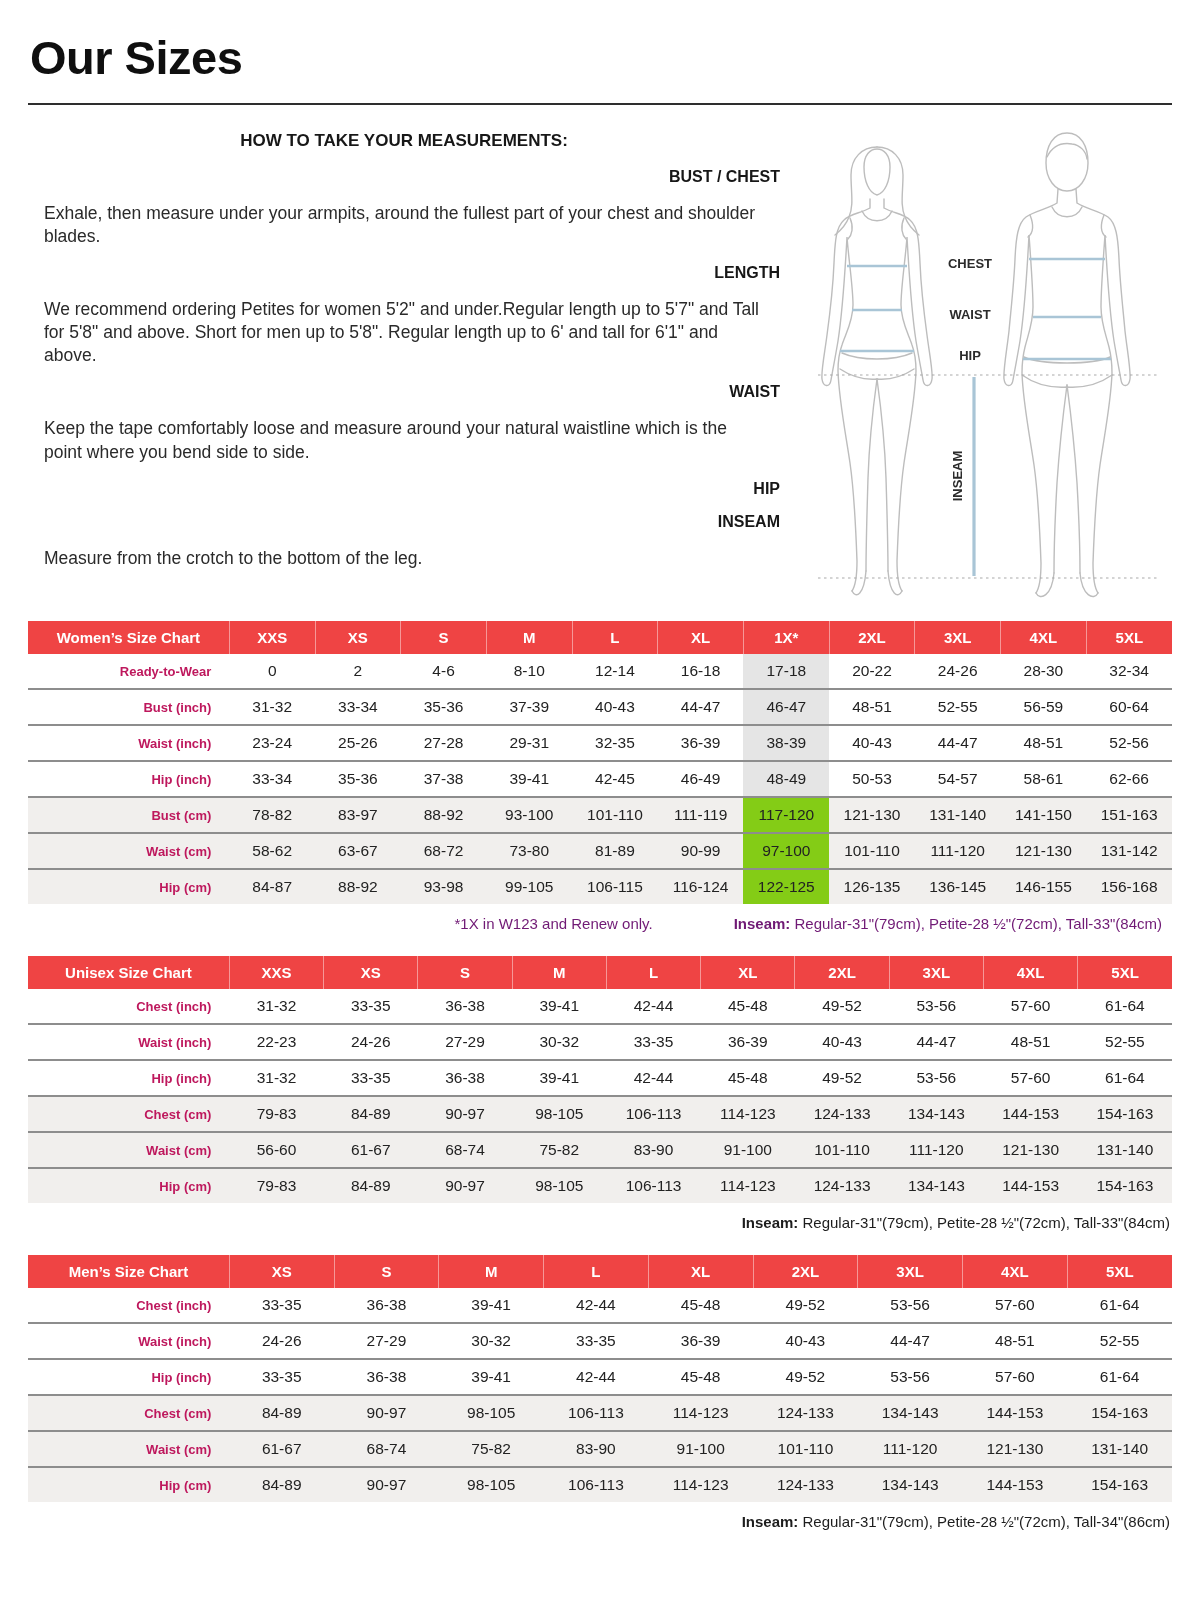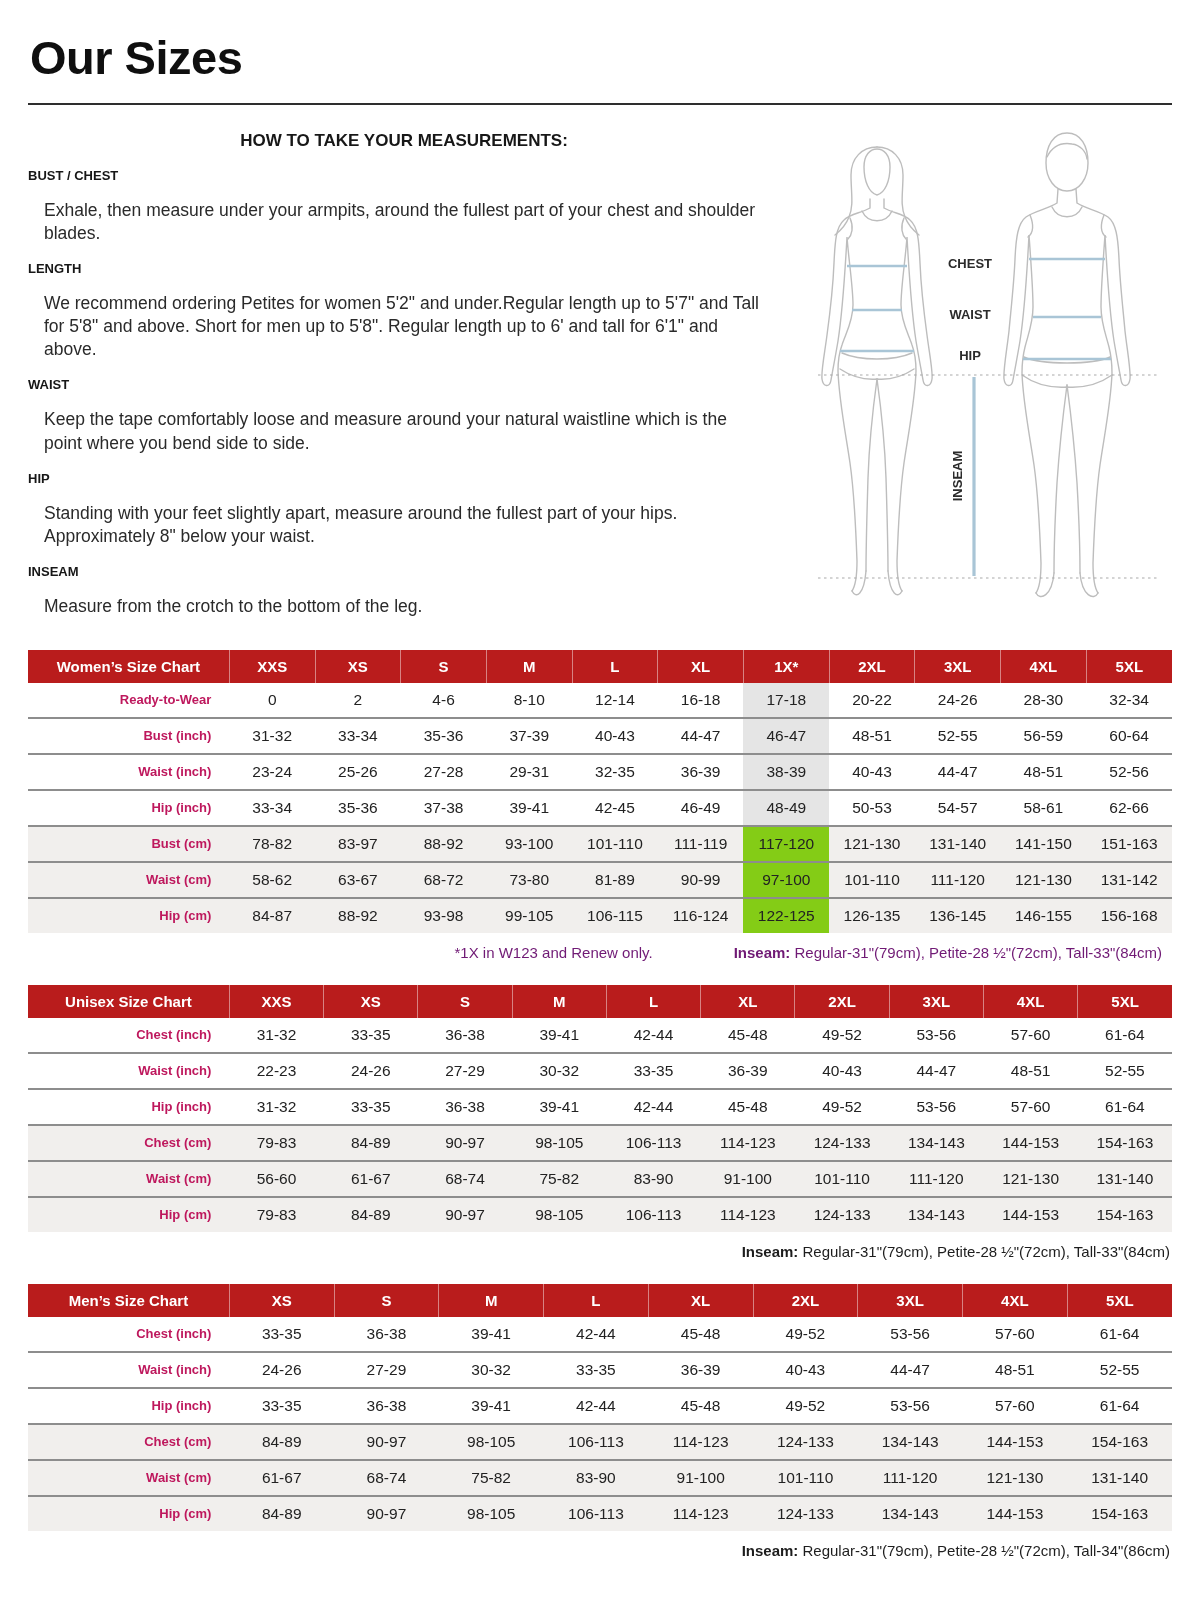--- a/index.html
+++ b/index.html
@@ -8,28 +8,28 @@
 
   .page-title { font-size:47px; font-weight:800; letter-spacing:-0.5px; margin:8px 0 18px 2px; color:#0f0f0f; }
   .rule { border:none; border-top:2px solid #2e2e2e; margin:0 0 26px 0; }
 
   .content-row { display:flex; margin-bottom:16px; }
   .text-col { width:752px; flex:0 0 auto; }
   .figure-col { flex:1 1 auto; display:flex; justify-content:flex-end; }
 
   .howto-heading { font-size:17px; font-weight:700; margin:0 0 17px 0; color:#171717;text-align:center; }
   .m-section { margin:0 0 15px 0; }
-  .m-heading { font-size:13px; font-weight:700; margin:0 0 5px 0; color:#171717; }
+  .m-heading { font-size:16px; font-weight:700; margin:0 0 5px 0; color:#171717;text-align:right; }
   .m-body { font-size:17.5px; line-height:1.32; margin:16px; color:#2a2a2a; }
 
   .figure-svg { margin-top:-8px; }
 
   .table-block { width:100%; }
   table.size-table { width:100%; border-collapse:collapse; table-layout:fixed; }
-  table.size-table thead th { background:#b91c1c; color:#fff; font-size:15px; font-weight:700; padding:8px 2px; text-align:center; }
+  table.size-table thead th { background:#ef4444; color:#fff; font-size:15px; font-weight:700; padding:8px 2px; text-align:center; }
   table.size-table thead th + th { border-left:1px solid rgba(255,255,255,0.45); }
   table.size-table col.label-col { width:17.6%; }
   table.size-table td { text-align:center; font-size:15.5px; padding:8px 2px; color:#222; }
   table.size-table td.row-label { text-align:right; font-weight:700; font-size:13px; padding-right:18px; color:#be185d; }
   table.size-table tbody tr { border-bottom:2px solid #8d8d8d; }
   table.size-table tbody tr:last-child { border-bottom:none; }
   table.size-table tbody tr.shaded { background:#f1efed; }
   table.size-table tbody td.hl { background:#e5e5e5; }
   table.size-table tbody tr.shaded td.hl { background:#84cc16; }
 
@@ -58,21 +58,20 @@
       <div class="m-section">
         <p class="m-heading">LENGTH</p>
         <p class="m-body">We recommend ordering Petites for women 5'2" and under.Regular length up to 5'7" and Tall for 5'8" and above. Short for men up to 5'8". Regular length up to 6' and tall for 6'1" and above.</p>
       </div>
       <div class="m-section">
         <p class="m-heading">WAIST</p>
         <p class="m-body">Keep the tape comfortably loose and measure around your natural waistline which is the point where you bend side to side.</p>
       </div>
       <div class="m-section">
         <p class="m-heading">HIP</p>
-        <p class="m-body">Standing with your feet slightly apart, measure around the fullest part of your hips. Approximately 8" below your waist.</p>
       </div>
       <div class="m-section">
         <p class="m-heading">INSEAM</p>
         <p class="m-body">Measure from the crotch to the bottom of the leg.</p>
       </div>
     </div>
 
     <div class="figure-col">
       <svg class="figure-svg" width="382" height="482" viewBox="0 0 382 482">
         <g stroke="#bdbdbd" stroke-width="1.4" fill="none" stroke-linecap="round">

